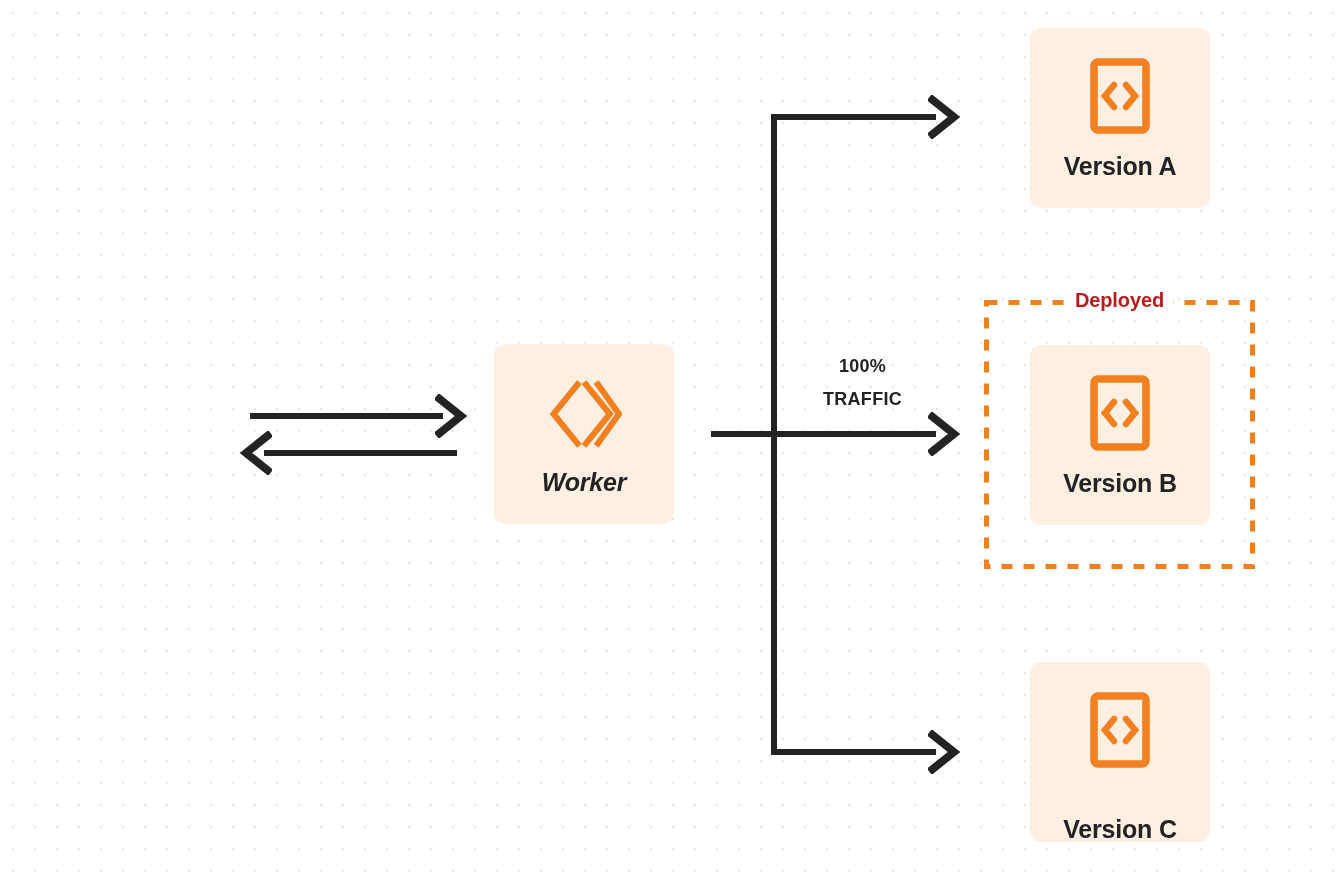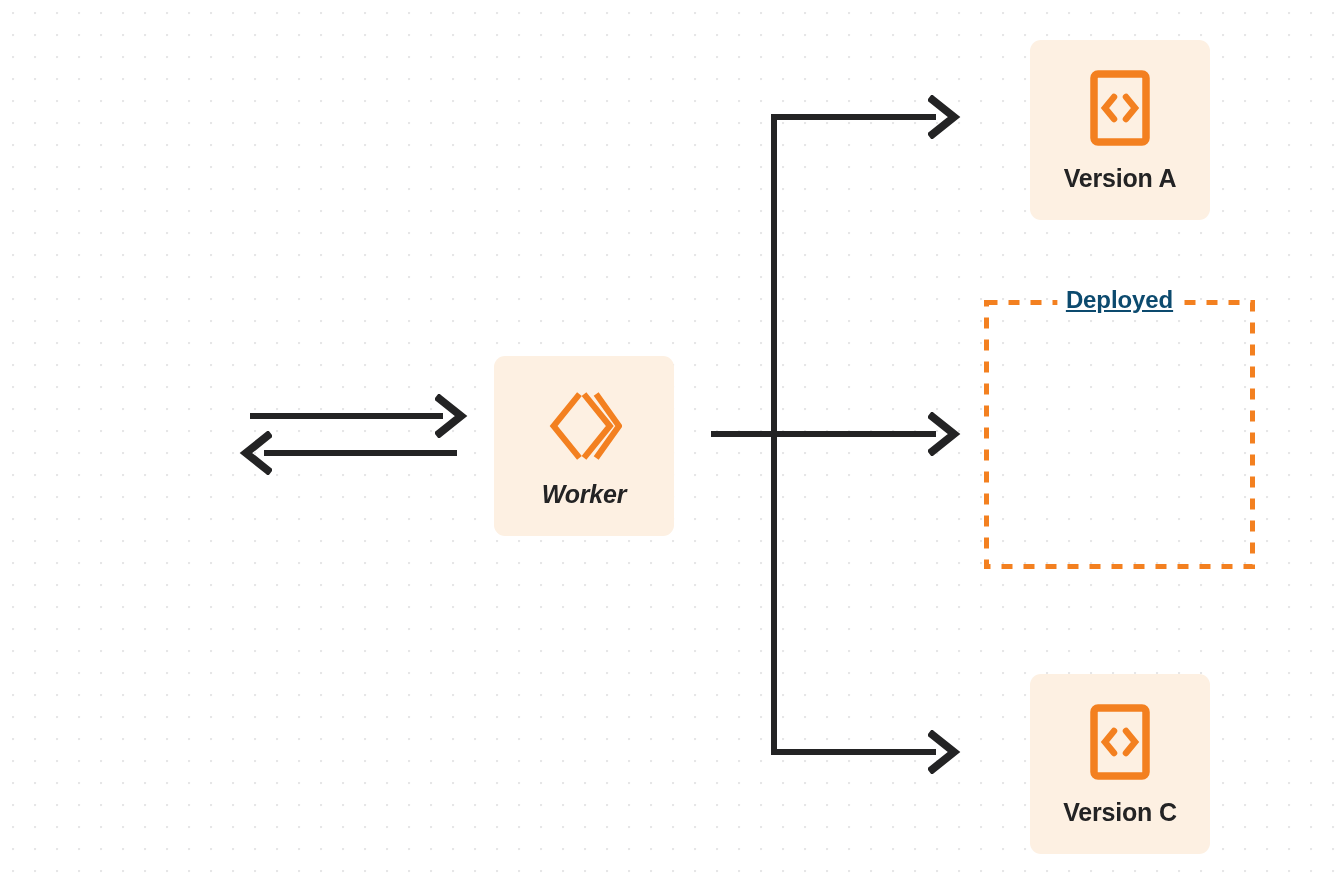--- a/index.html
+++ b/index.html
@@ -28,21 +28,20 @@
   }
 
   
   .node {
     position: absolute;
     display: flex;
     flex-direction: column;
     align-items: center;
     justify-content: center;
     border-radius: 11px;
-    margin-top: 12px;
   }
 
   .node-label {
     font-size: 25px;
     font-weight: 700;
     color: #232324;
     letter-spacing: -0.2px;
     white-space: nowrap;
   }
 
@@ -75,21 +74,21 @@
     height: 180px;
     background: #fdf0e2;
     justify-content: flex-start;
     padding-top: 30px;
   }
   .version-node .version-icon { width: 60px; height: 76px; }
   .version-node .node-label { margin-top: 18px; }
 
   #version-a-node { top: 28px; }
   #version-b-node { top: 345px; }
-  #version-c-node { top: 662px; }
+  #version-c-node { top: 662px; gap: 29px; }
 
   
   #deployed-group {
     position: absolute;
     left: 984px;
     top: 300px;
     width: 271px;
     height: 269px;
     pointer-events: none;
   }
@@ -99,27 +98,26 @@
     width: 100%;
     height: 100%;
   }
   #deployed-label {
     position: absolute;
     left: 50%;
     top: 0;
     transform: translate(-50%, -50%);
     background: #ffffff;
     padding: 0 9px;
-    font-size: 24px;
+    font-size: 20px;
     font-weight: 700;
-    color: #0c4a6e;
+    color: #b91c1c;
     letter-spacing: -0.1px;
     white-space: nowrap;
     line-height: 1;
-    text-decoration: underline;
   }
 
   
   #connectors {
     position: absolute;
     left: 0;
     top: 0;
     width: 1338px;
     height: 878px;
   }
@@ -187,28 +185,40 @@
     <span class="version-icon">
       <svg viewBox="0 0 60 76" xmlns="http://www.w3.org/2000/svg" width="100%" height="100%" fill="none" stroke="#F38020">
         <rect x="4" y="4" width="52" height="68" rx="4" ry="4" stroke-width="7.5"></rect>
         <path d="M 24 27 L 15 38 L 24 49" stroke-width="6.5" stroke-linecap="round" stroke-linejoin="miter"></path>
         <path d="M 36 27 L 45 38 L 36 49" stroke-width="6.5" stroke-linecap="round" stroke-linejoin="miter"></path>
       </svg>
     </span>
     <span class="node-label">Version A</span>
   </div>
 
+  <div class="node version-node" id="version-b-node">
+    <span class="version-icon">
+      <svg viewBox="0 0 60 76" xmlns="http://www.w3.org/2000/svg" width="100%" height="100%" fill="none" stroke="#F38020">
+        <rect x="4" y="4" width="52" height="68" rx="4" ry="4" stroke-width="7.5"></rect>
+        <path d="M 24 27 L 15 38 L 24 49" stroke-width="6.5" stroke-linecap="round" stroke-linejoin="miter"></path>
+        <path d="M 36 27 L 45 38 L 36 49" stroke-width="6.5" stroke-linecap="round" stroke-linejoin="miter"></path>
+      </svg>
+    </span>
+    <span class="node-label">Version B</span>
+  </div>
 
   <div class="node version-node" id="version-c-node">
     <span class="version-icon">
       <svg viewBox="0 0 60 76" xmlns="http://www.w3.org/2000/svg" width="100%" height="100%" fill="none" stroke="#F38020">
         <rect x="4" y="4" width="52" height="68" rx="4" ry="4" stroke-width="7.5"></rect>
         <path d="M 24 27 L 15 38 L 24 49" stroke-width="6.5" stroke-linecap="round" stroke-linejoin="miter"></path>
         <path d="M 36 27 L 45 38 L 36 49" stroke-width="6.5" stroke-linecap="round" stroke-linejoin="miter"></path>
       </svg>
     </span>
     <span class="node-label">Version C</span>
   </div>
 
   <div id="traffic-label">
+    <span class="traffic-line">100%</span>
+    <span class="traffic-line">TRAFFIC</span>
   </div>
 
 </div>
 
 </body></html>

